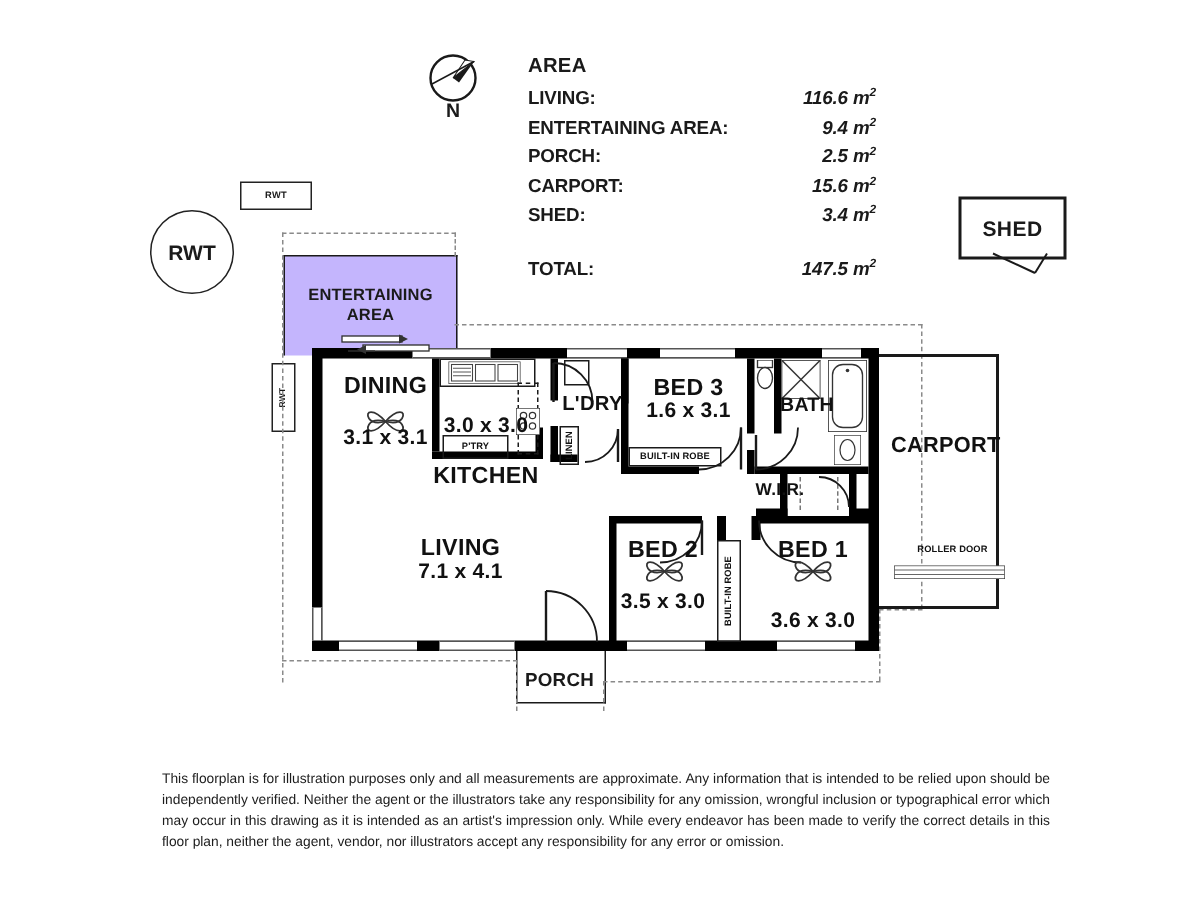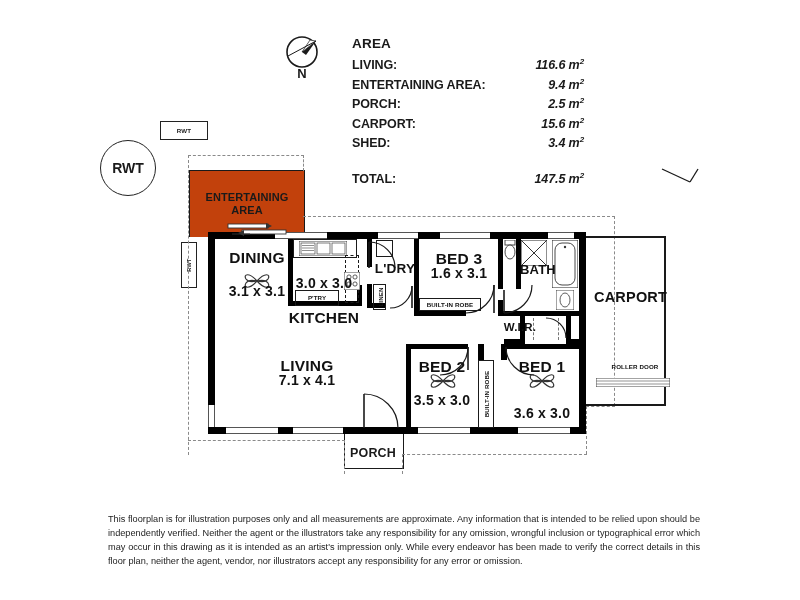--- a/index.html
+++ b/index.html
@@ -143,21 +143,21 @@
     display: flex; align-items: center; justify-content: center;
     font-size: 14px; font-weight: bold; letter-spacing: .3px;
   }
 
   .ent-box {
     position: absolute;
     left: 189px; top: 170px;
     width: 114px; height: 66px;
     border: 1.4px solid #1a1a1a;
     border-bottom: none;
-    background: #c2410c;
+    background: #c4b5fd;
     display: flex; align-items: center; justify-content: center;
     text-align: center;
     font-size: 11px; font-weight: bold; line-height: 1.18;
     letter-spacing: .1px;
   }
 
   .porch-box {
     position: absolute;
     left: 344px; top: 434px;
     width: 58px; height: 34px;
@@ -250,20 +250,21 @@
       <span class="area-value"><span>147.5 m</span><span class="sup">2</span></span>
     </div>
   </div>
 
   <div class="rwt-circle">RWT</div>
   <div class="rwt-box-top">RWT</div>
   <div class="rwt-box-side">
       <span>RWT</span>
     </div>
 
+  <div class="shed-box">SHED</div>
 
   <div class="ent-box">
     <div>
       <span>ENTERTAINING</span><br>
       <span>AREA</span>
     </div>
   </div>
 
   <div class="porch-box"></div>
   <div class="porch-text">PORCH</div>

